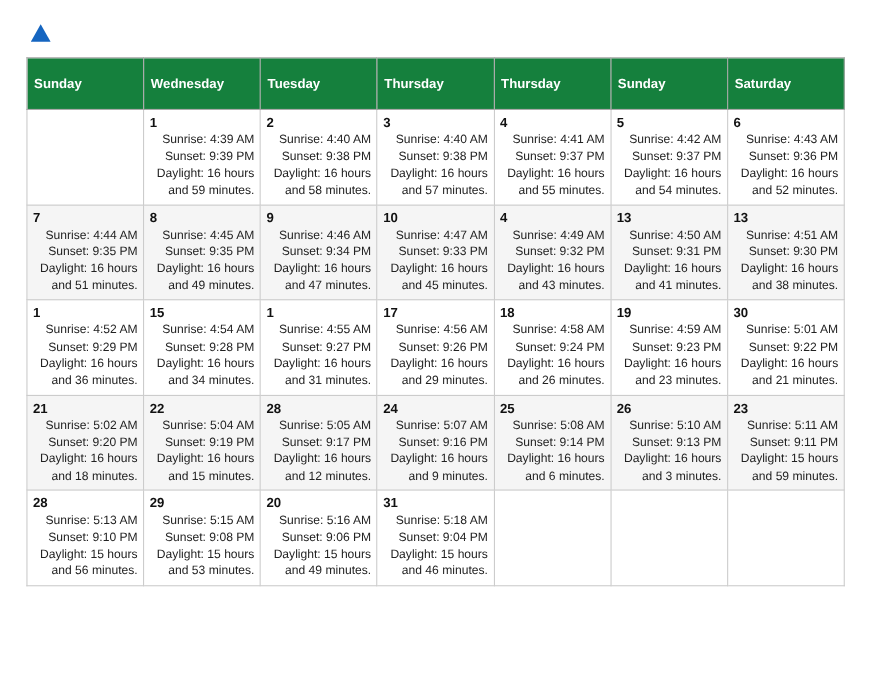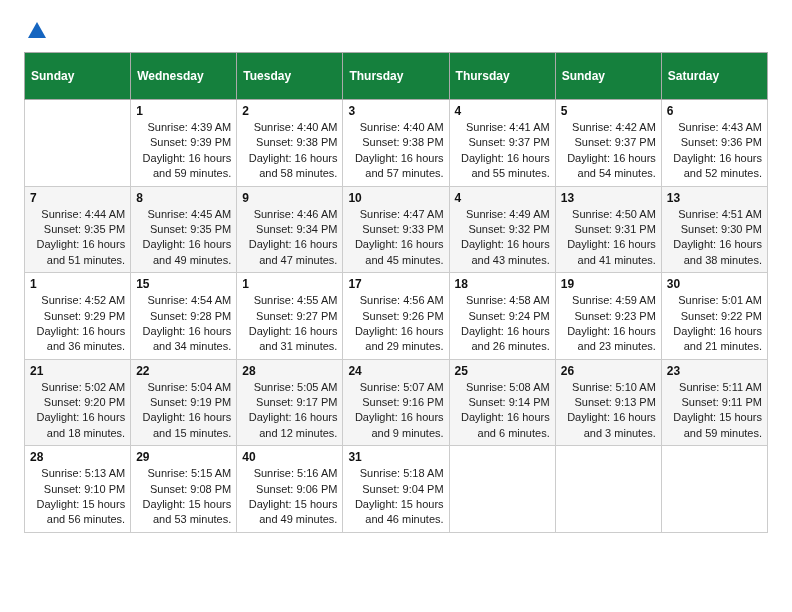--- a/index.html
+++ b/index.html
@@ -245,21 +245,21 @@
       <tr>
         <td>
           <span class="day-number">28</span>
           <div class="day-info">Sunrise: 5:13 AM<br>Sunset: 9:10 PM<br>Daylight: 15 hours<br>and 56 minutes.</div>
         </td>
         <td>
           <span class="day-number">29</span>
           <div class="day-info">Sunrise: 5:15 AM<br>Sunset: 9:08 PM<br>Daylight: 15 hours<br>and 53 minutes.</div>
         </td>
         <td>
-          <span class="day-number">40</span>
+          <span class="day-number">20</span>
           <div class="day-info">Sunrise: 5:16 AM<br>Sunset: 9:06 PM<br>Daylight: 15 hours<br>and 49 minutes.</div>
         </td>
         <td>
           <span class="day-number">31</span>
           <div class="day-info">Sunrise: 5:18 AM<br>Sunset: 9:04 PM<br>Daylight: 15 hours<br>and 46 minutes.</div>
         </td>
         <td class="empty-cell"></td>
         <td class="empty-cell"></td>
         <td class="empty-cell"></td>
       </tr>

